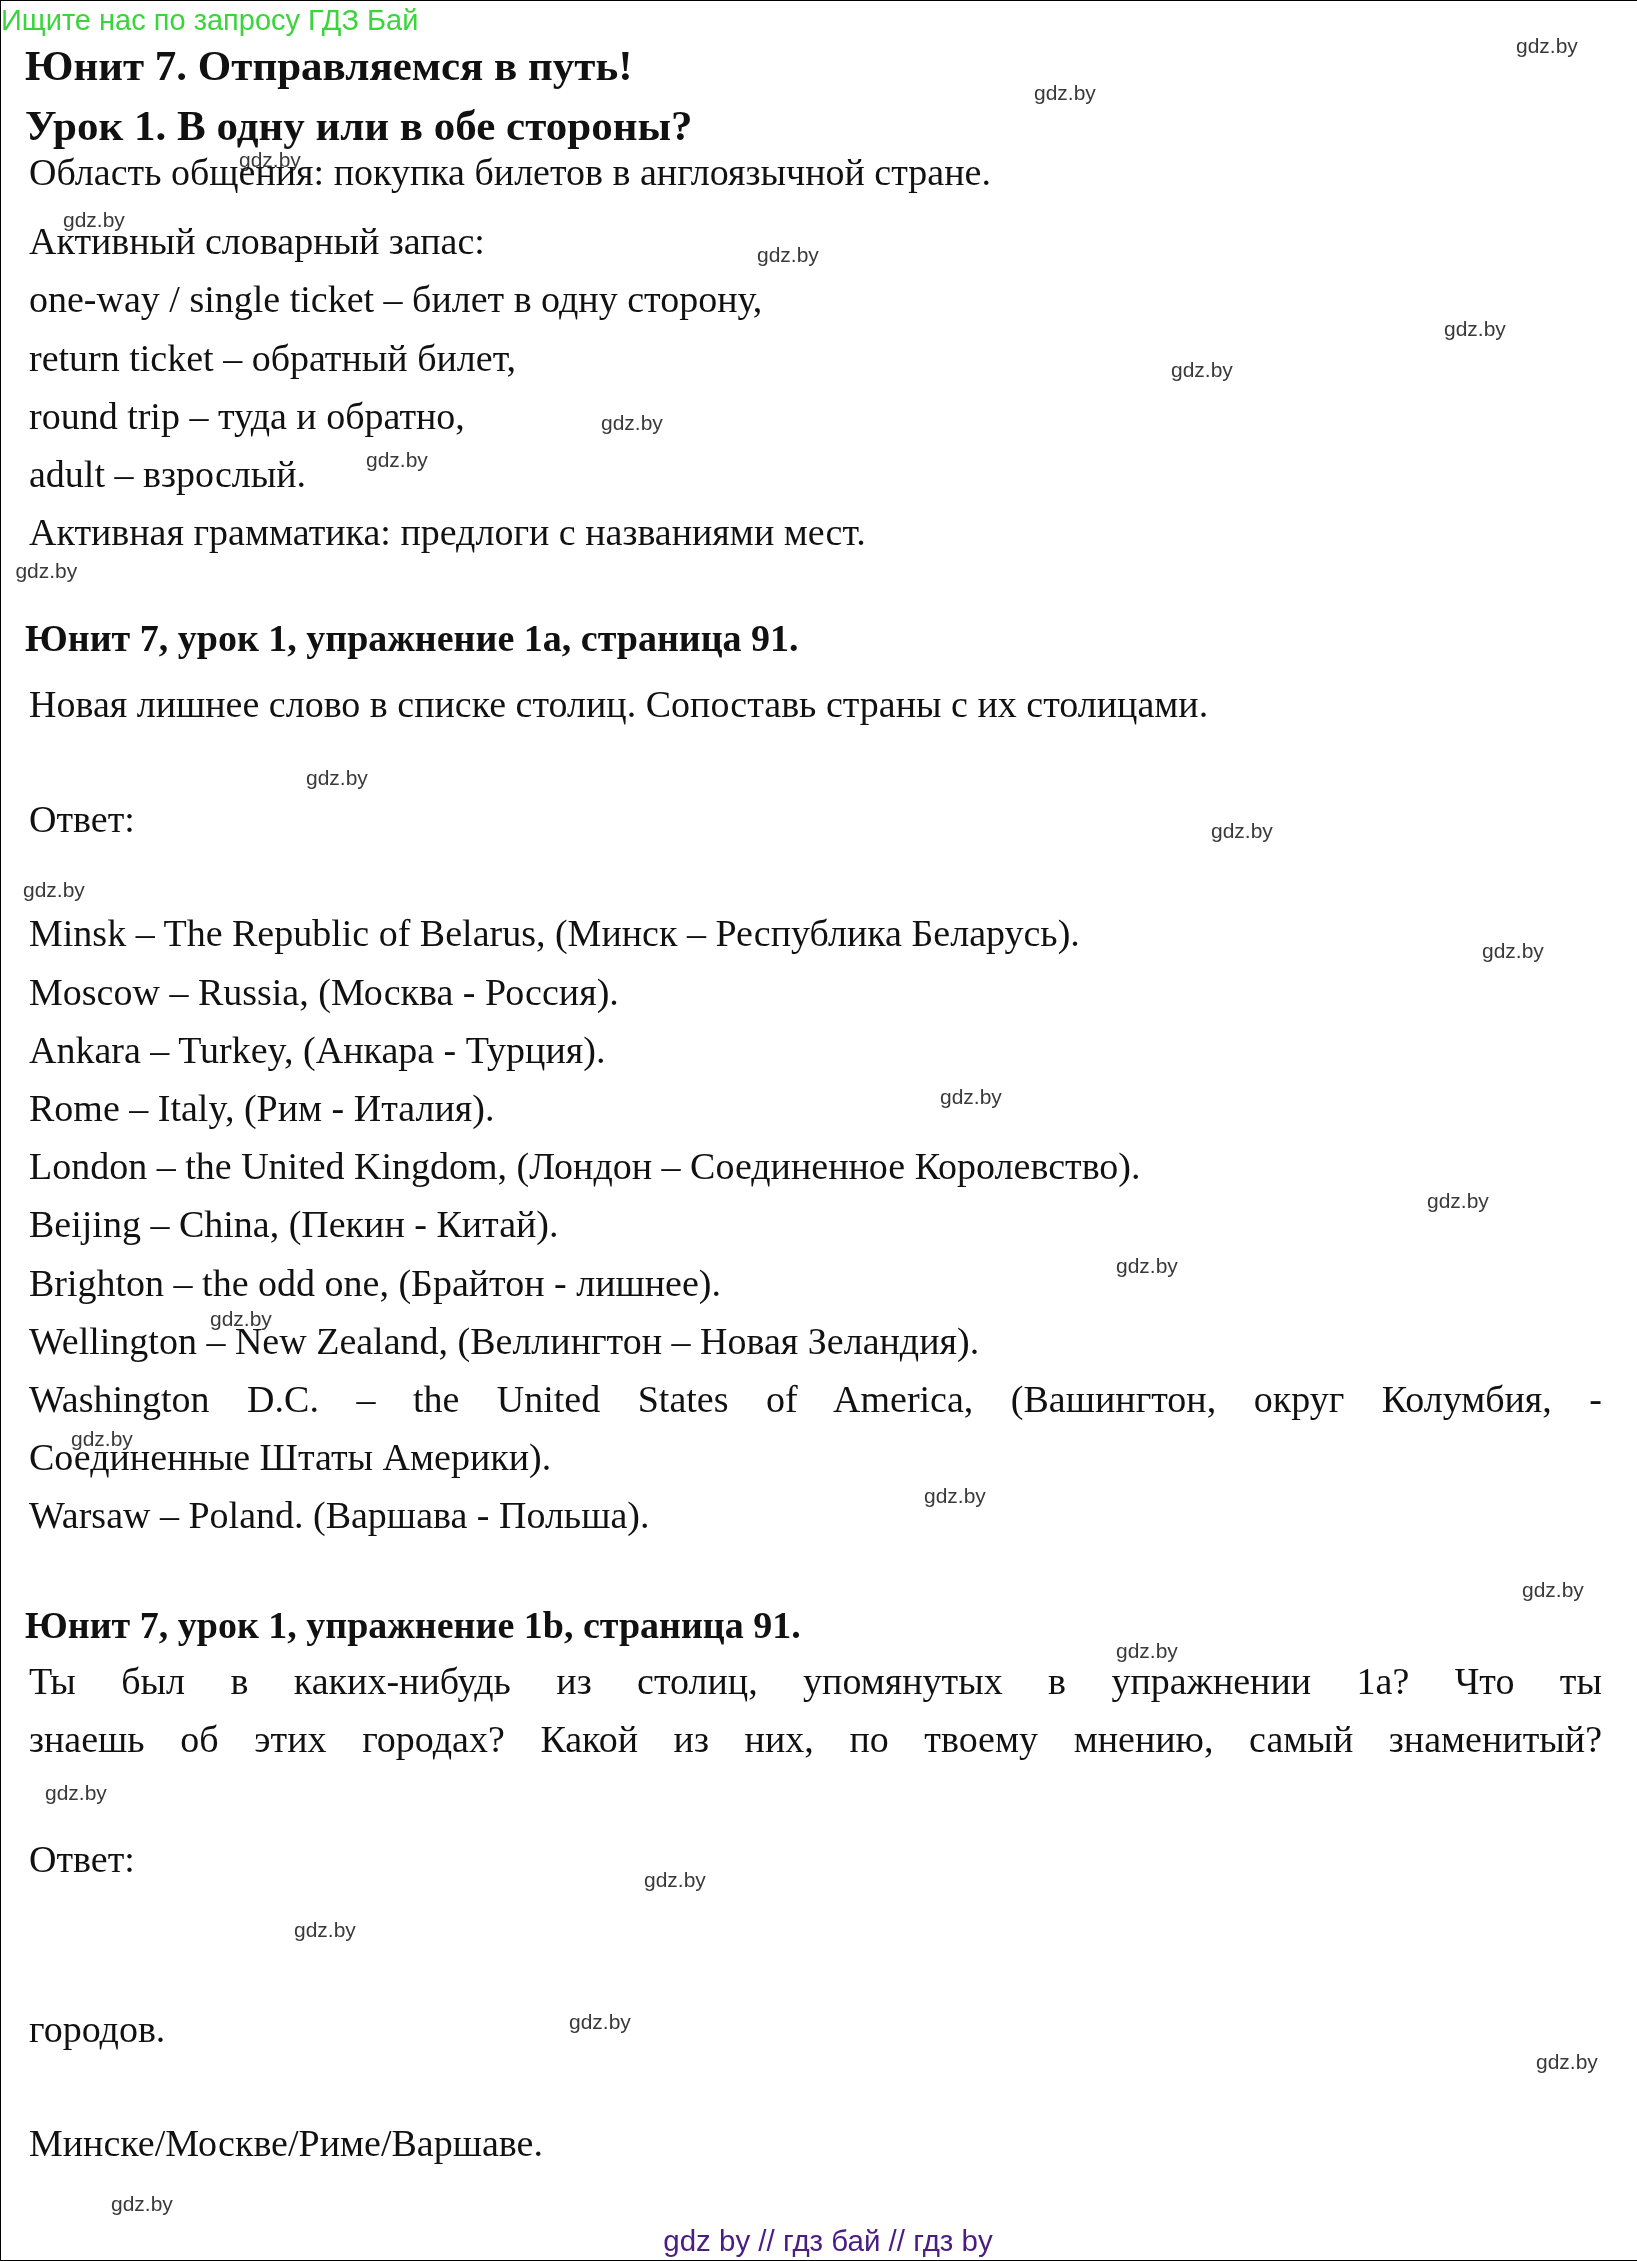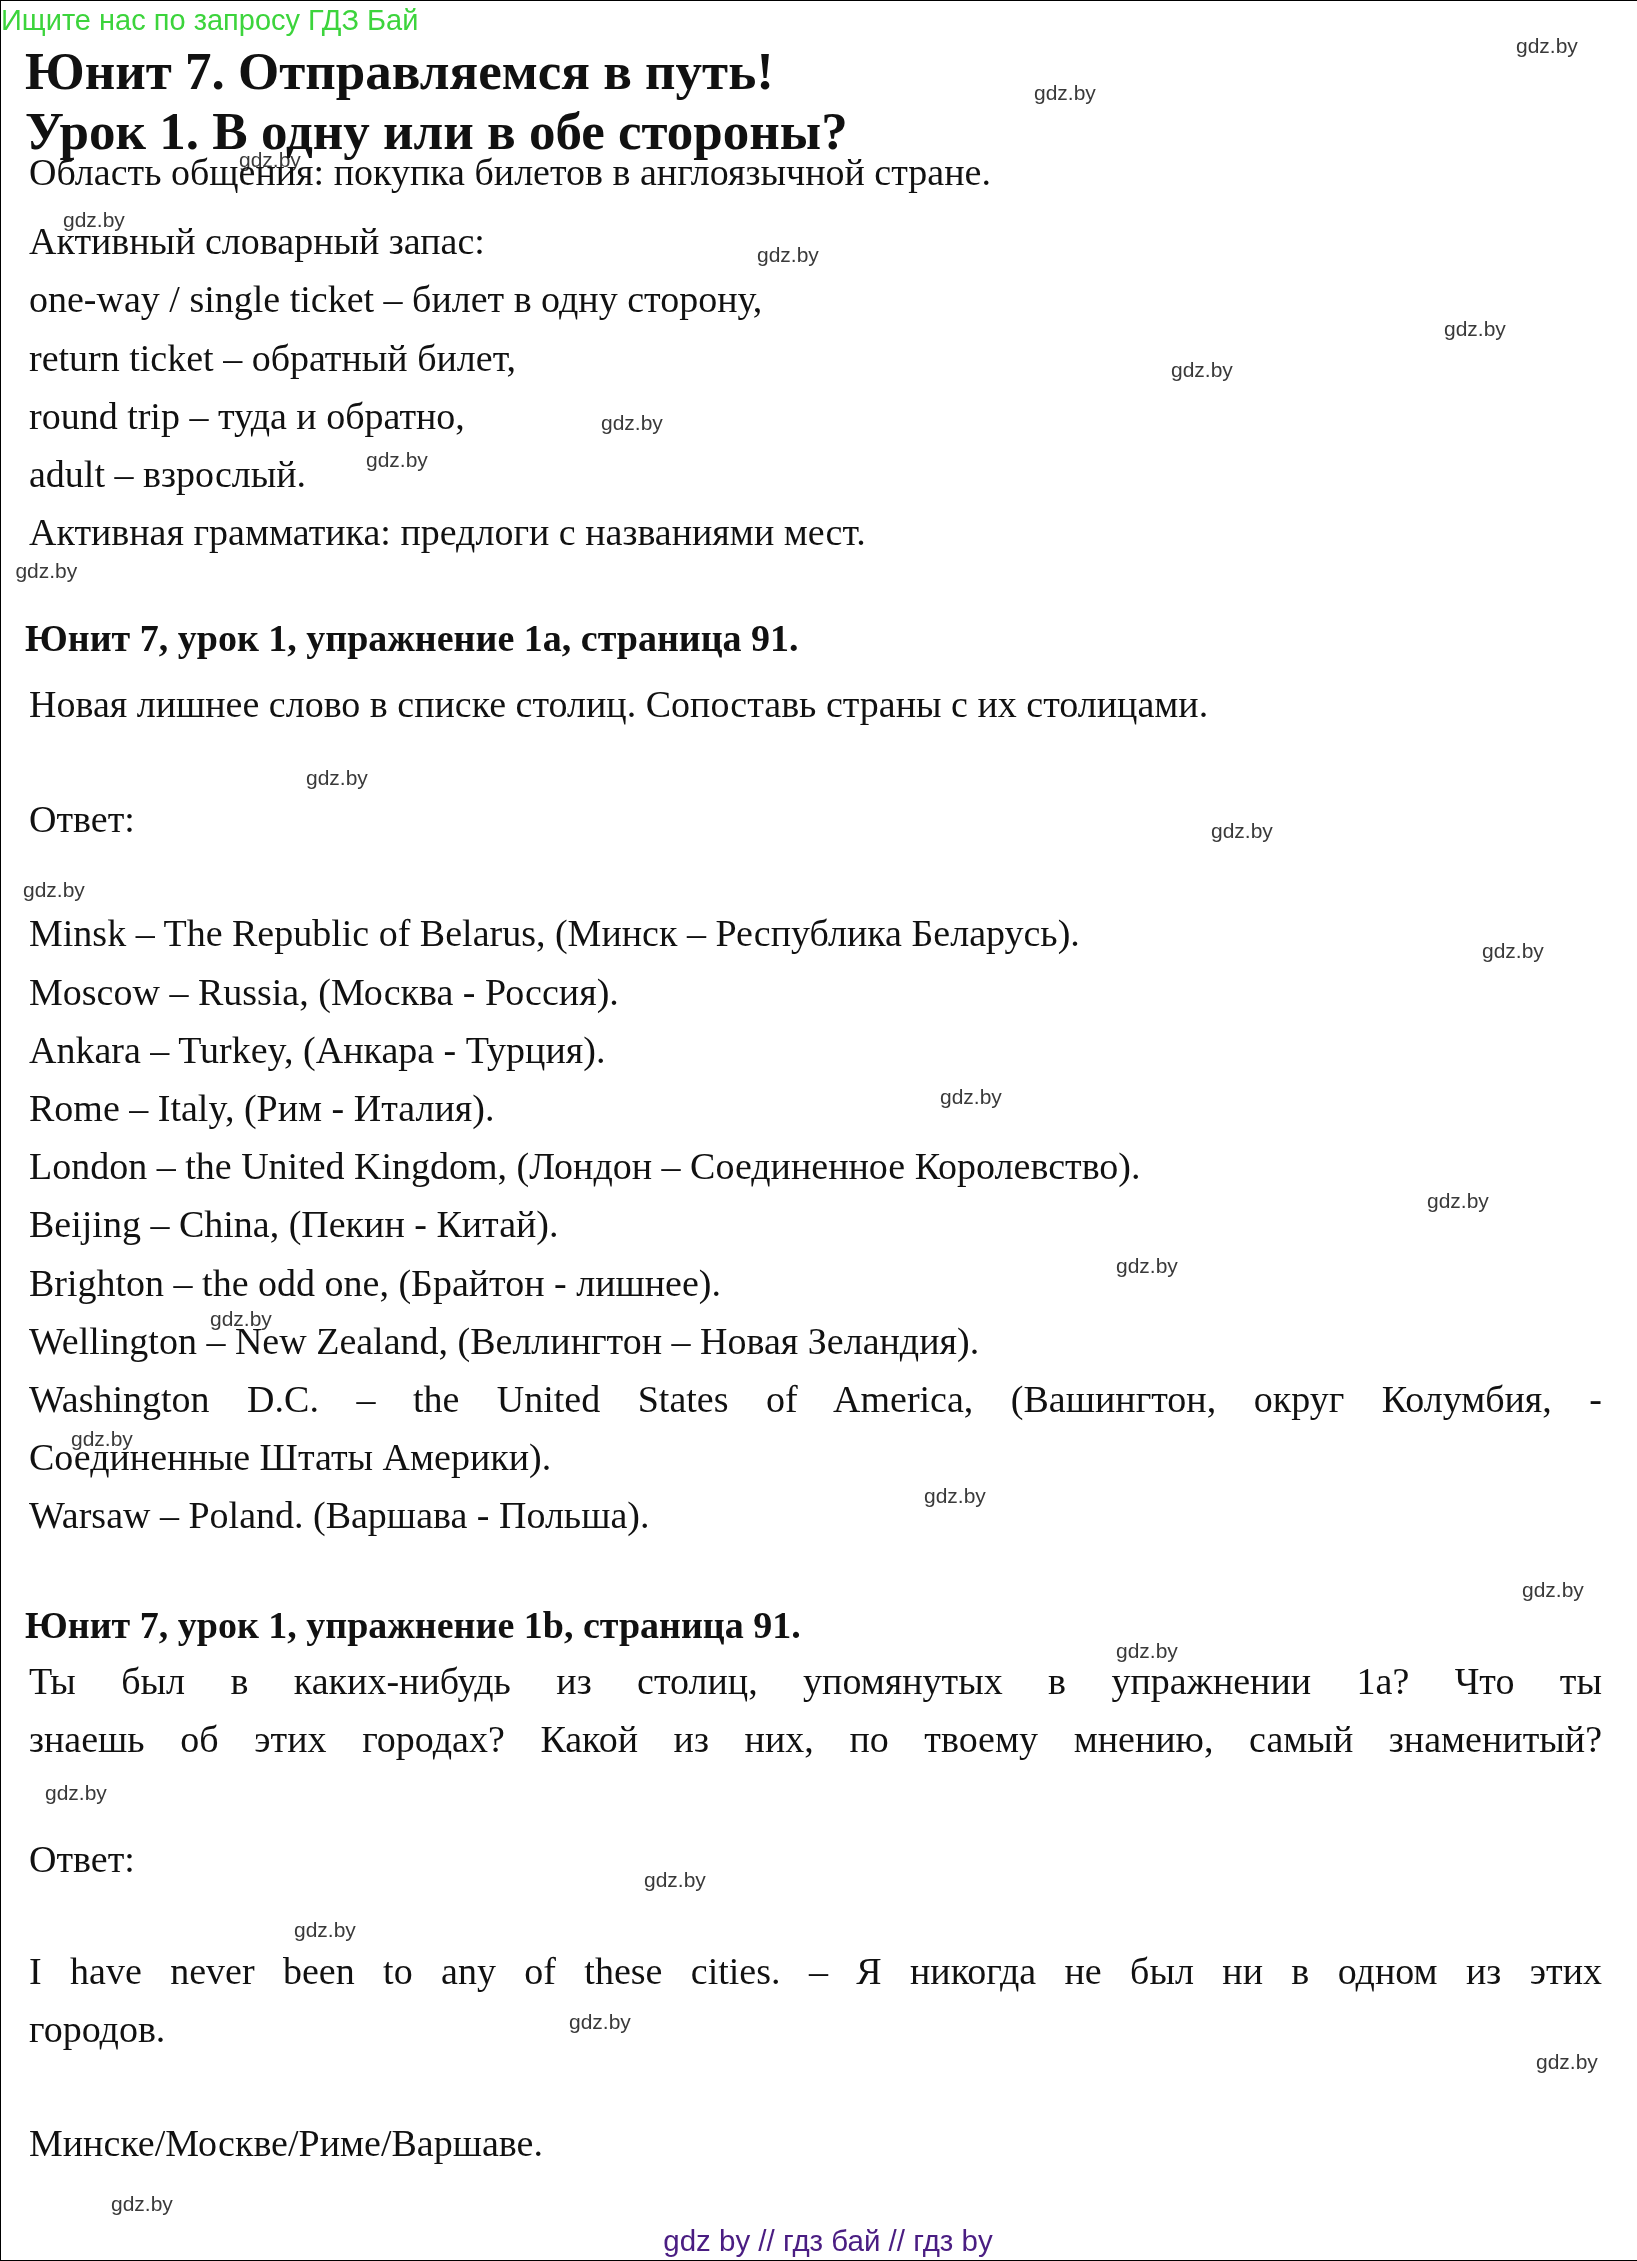--- a/index.html
+++ b/index.html
@@ -22,21 +22,21 @@
     font-size: 29px;
     color: #3cd43c;
   }
   .ln {
     position: absolute;
     left: 28px;
     white-space: nowrap;
     font-size: 38px;
     line-height: 1.15;
   }
-  .h1 { font-size: 53px; font-weight: bold; left: 24px; }
+  .h1 { font-size: 43px; font-weight: bold; left: 24px; }
   .exh { font-size: 38px; font-weight: bold; left: 24px; }
   .just {
     white-space: normal;
     width: 1573px;
     text-align: justify;
     text-align-last: justify;
   }
   .wm {
     position: absolute;
     font-family: "Liberation Sans", sans-serif;
@@ -131,21 +131,20 @@
   <div class="ln" style="top:1319px">Wellington – New Zealand, (Веллингтон – Новая Зеландия).</div>
   <div class="ln just" style="top:1377px">Washington D.C. – the United States of America, (Вашингтон, округ Колумбия, -</div>
   <div class="ln" style="top:1435px">Соединенные Штаты Америки).</div>
   <div class="ln" style="top:1493px">Warsaw – Poland. (Варшава - Польша).</div>
 
   <div class="ln exh" style="top:1603px">Юнит 7, урок 1, упражнение 1b, страница 91.</div>
   <div class="ln just" style="top:1659px">Ты был в каких-нибудь из столиц, упомянутых в упражнении 1а? Что ты</div>
   <div class="ln just" style="top:1717px">знаешь об этих городах? Какой из них, по твоему мнению, самый знаменитый?</div>
   <div class="ln" style="top:1837px">Ответ:</div>
 
-  <div class="ln just" style="top:1949px">I have never been to any of these cities. – Я никогда не был ни в одном из этих</div>
   <div class="ln" style="top:2007px">городов.</div>
 
   <div class="ln" style="top:2121px">Минске/Москве/Риме/Варшаве.</div>
 
   <div class="footer">gdz by // гдз бай // гдз by</div>
 
 </div>
 
 
 </body></html>

